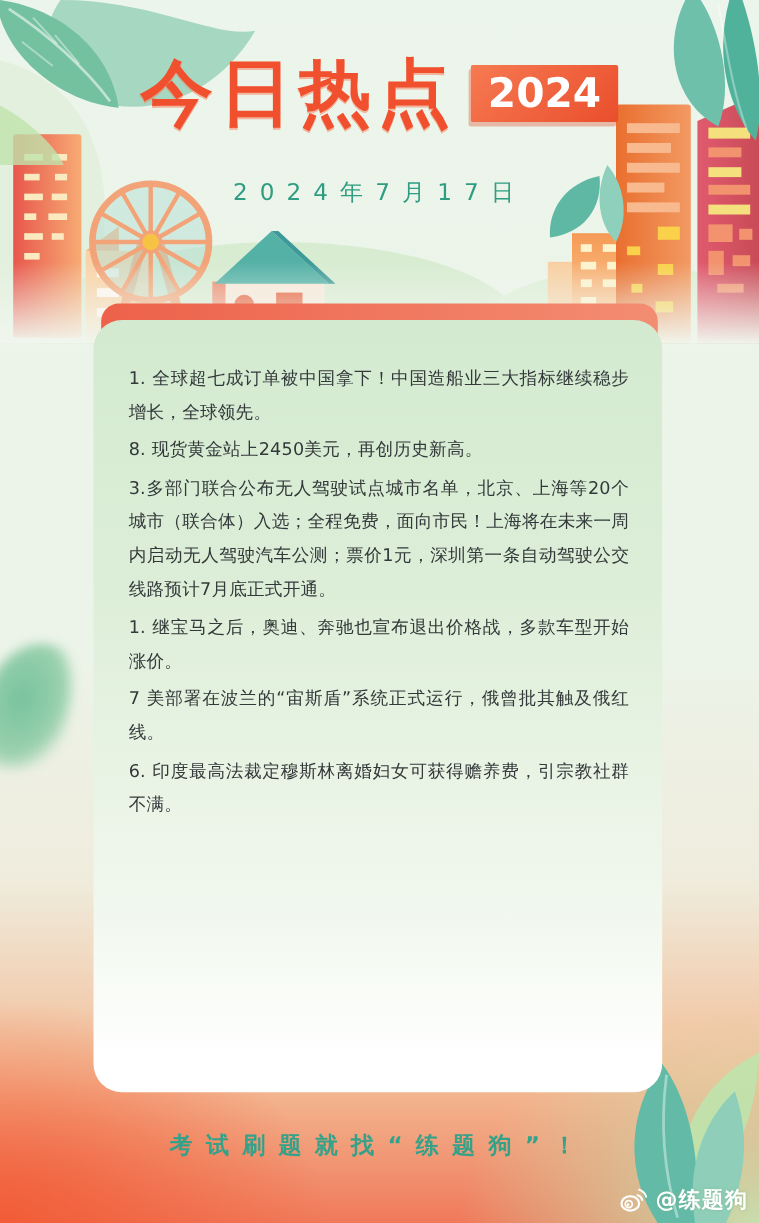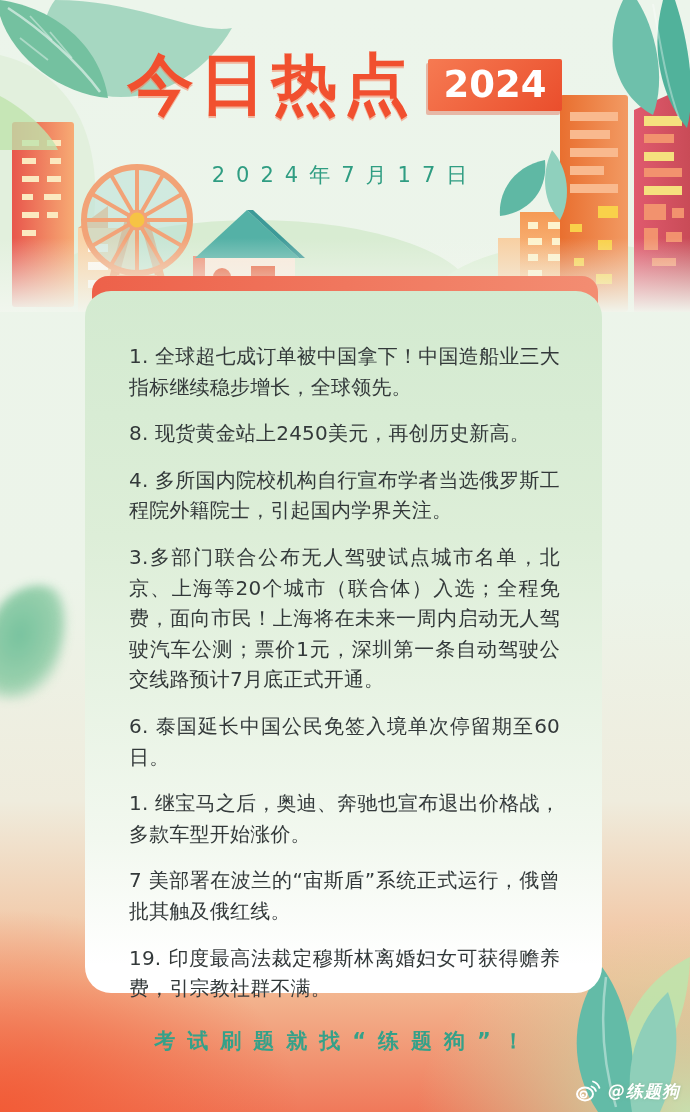--- a/index.html
+++ b/index.html
@@ -87,22 +87,22 @@
   .news-card {
     position: absolute;
     left: 85px; top: 291px;
     width: 517px; height: 702px;
     border-radius: 26px;
     background: linear-gradient(180deg, #d3ead0 0%, #ddeed8 35%, #f2f8ef 78%, #ffffff 96%);
     padding: 34px 26px 0 28px;
     z-index: 4;
   }
   .news-item {
-    margin: 16px;
-    font-size: 20px;
+    margin: 4px;
+    font-size: 16px;
     line-height: 30.6px;
     color: #33393a;
     text-align: justify;
     letter-spacing: 0.2px;
   }
 
   
   .footer-slogan {
     position: absolute;
     left: 0; top: 1027px; width: 100%;
@@ -114,25 +114,24 @@
     z-index: 6;
   }
   .watermark {
     position: absolute;
     right: 10px; bottom: 8px;
     display: flex; align-items: center; gap: 7px;
     z-index: 7;
   }
   .watermark-text {
     color: #ffffff;
-    font-size: 17px;
+    font-size: 20px;
     font-weight: 600;
     letter-spacing: 1px;
     text-shadow: 0 0 3px rgba(120,170,130,0.6);
-    font-style: italic;
   }
 </style>
 </head>
 <body>
 
 <div class="poster">
 
   <svg class="deco cityscape" width="690" height="312" viewBox="0 0 690 312">
     <defs>
       <linearGradient id="bldgL" x1="0" y1="0" x2="1" y2="0">
@@ -300,26 +299,24 @@
   <div class="title-row">
     <h1 class="poster-title">今日热点</h1>
     <span class="year-badge">2024</span>
   </div>
   <div class="poster-date">2024年7月17日</div>
 
   <div class="card-back"></div>
   <div class="news-card">
     <p class="news-item">1. 全球超七成订单被中国拿下！中国造船业三大指标继续稳步增长，全球领先。</p>
     <p class="news-item">8. 现货黄金站上2450美元，再创历史新高。</p>
-    <p class="news-item">4. 多所国内院校机构自行宣布学者当选俄罗斯工程院外籍院士，引起国内学界关注。</p>
     <p class="news-item">3.多部门联合公布无人驾驶试点城市名单，北京、上海等20个城市（联合体）入选；全程免费，面向市民！上海将在未来一周内启动无人驾驶汽车公测；票价1元，深圳第一条自动驾驶公交线路预计7月底正式开通。</p>
-    <p class="news-item">6. 泰国延长中国公民免签入境单次停留期至60日。</p>
     <p class="news-item">1. 继宝马之后，奥迪、奔驰也宣布退出价格战，多款车型开始涨价。</p>
     <p class="news-item">7 美部署在波兰的“宙斯盾”系统正式运行，俄曾批其触及俄红线。</p>
-    <p class="news-item">19. 印度最高法裁定穆斯林离婚妇女可获得赡养费，引宗教社群不满。</p>
+    <p class="news-item">6. 印度最高法裁定穆斯林离婚妇女可获得赡养费，引宗教社群不满。</p>
   </div>
 
   <div class="footer-slogan">考试刷题就找“练题狗”！</div>
   <div class="watermark">
     <svg width="26" height="26" viewBox="0 0 26 26">
       <ellipse cx="10" cy="16" rx="8" ry="6.5" fill="none" stroke="#ffffff" stroke-width="2"></ellipse>
       <circle cx="8.6" cy="16.6" r="3.2" fill="none" stroke="#ffffff" stroke-width="1.6"></circle>
       <circle cx="8" cy="17.2" r="1.3" fill="#ffffff"></circle>
       <path d="M16.5,8.5 a6.5,6.5 0 0 1 4.4,4.4" stroke="#ffffff" stroke-width="1.8" fill="none" stroke-linecap="round"></path>
       <path d="M18,3.5 a10,10 0 0 1 6.4,6.4" stroke="#ffffff" stroke-width="1.8" fill="none" stroke-linecap="round"></path>

